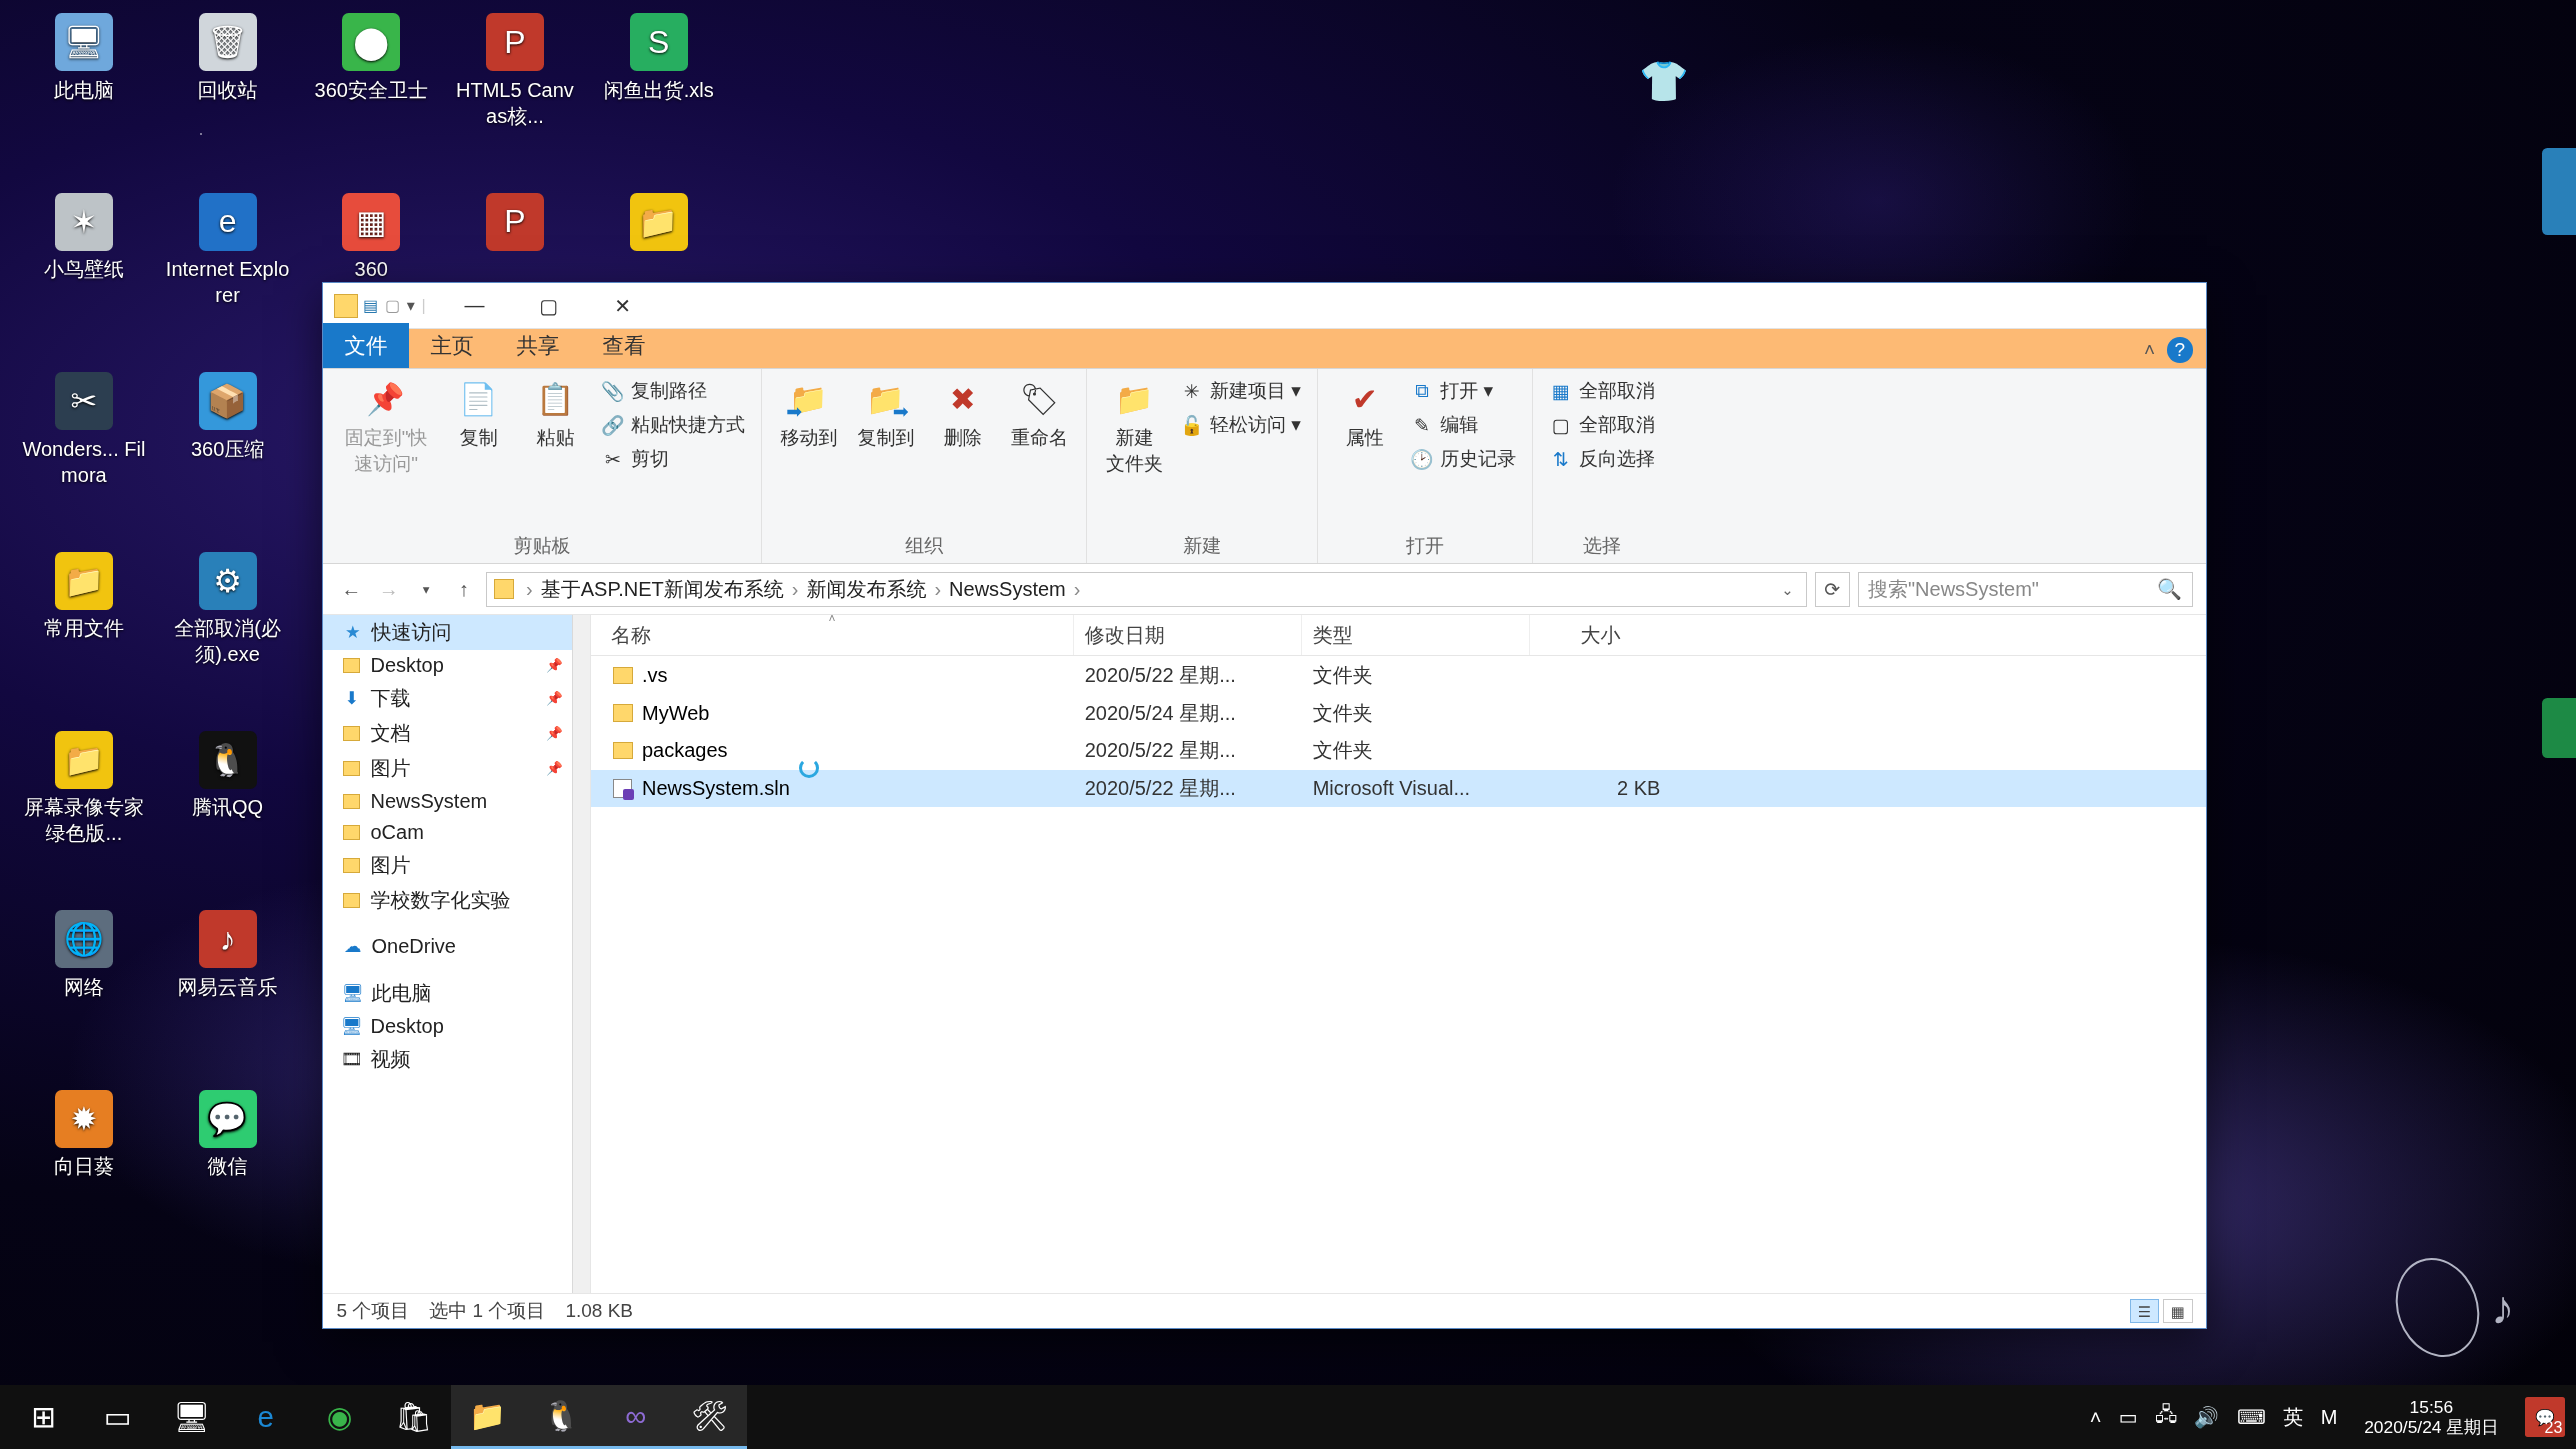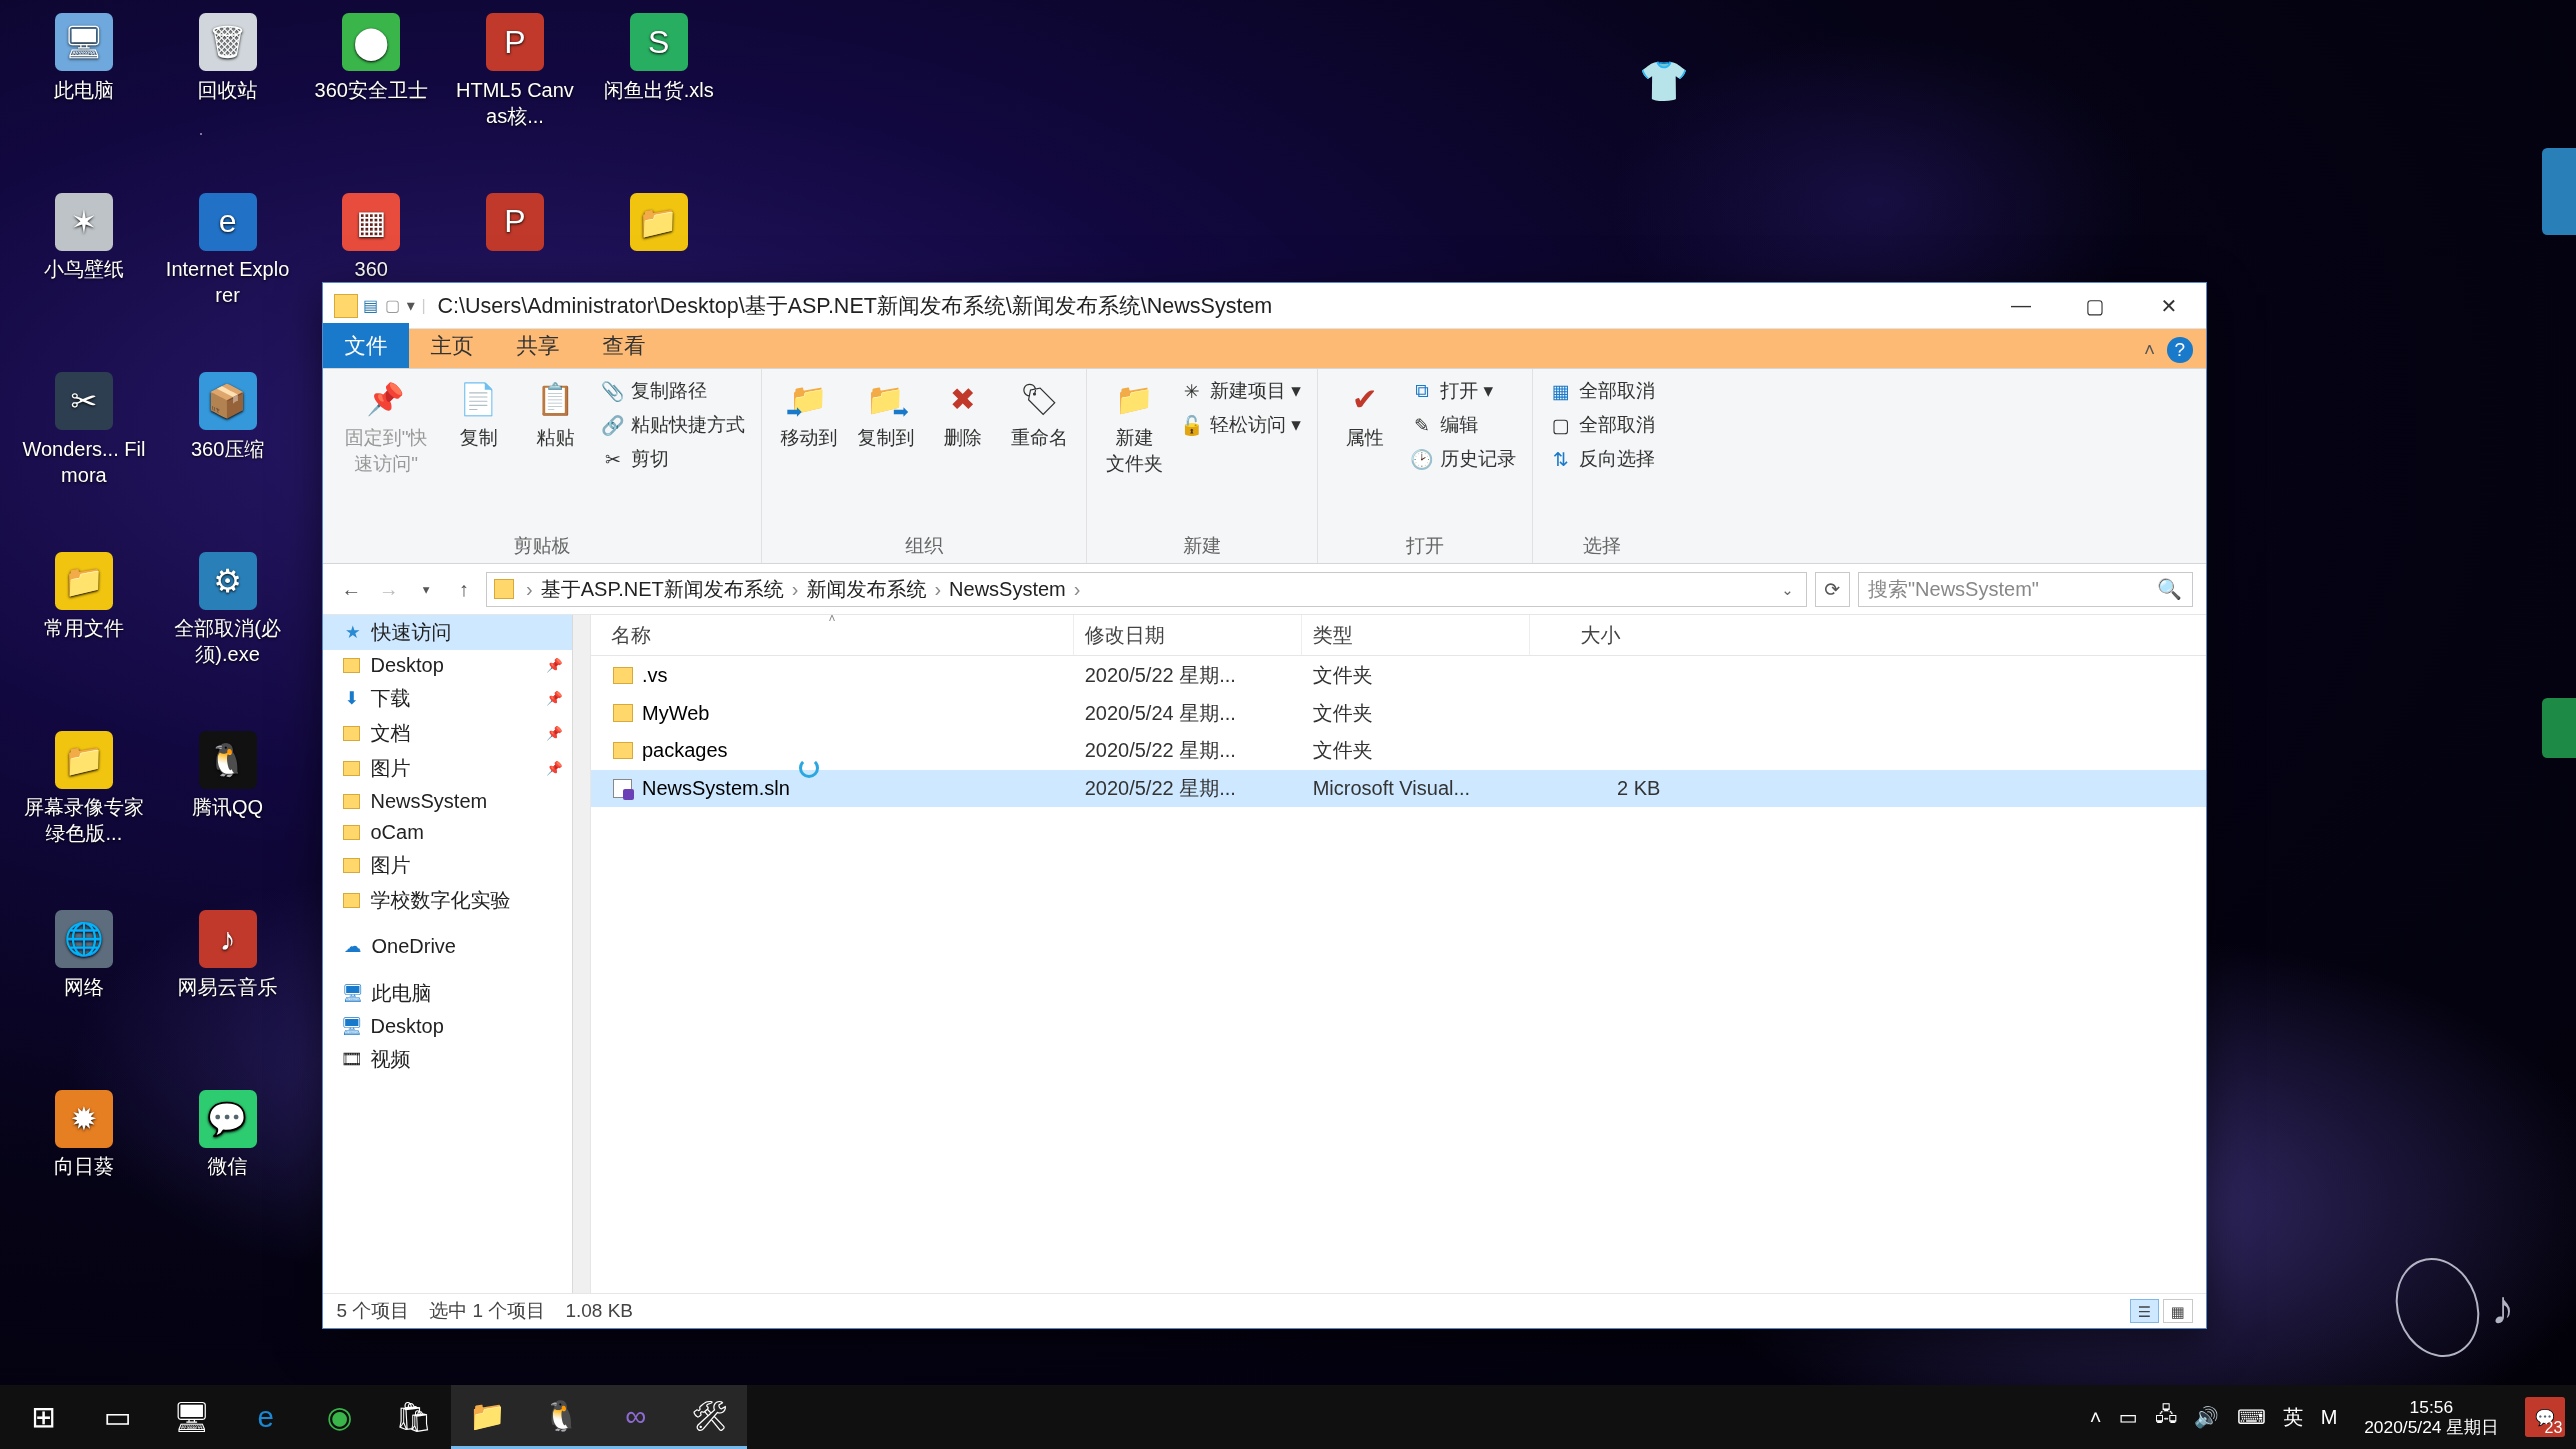--- a/index.html
+++ b/index.html
@@ -258,21 +258,20 @@
 <div class="win">
 
   <div class="titlebar">
     <div class="fic"></div>
     <div class="qat">
       <span style="color:#2a7ab0">▤</span>
       <span style="color:#999">▢</span>
       <span>▾</span>
       <span style="color:#ccc">|</span>
     </div>
-    <div class="title">C:\Users\Administrator\Desktop\基于ASP.NET新闻发布系统\新闻发布系统\NewsSystem</div>
     <div class="ctrls">
       <div>—</div>
       <div>▢</div>
       <div class="close">✕</div>
     </div>
   </div>
 
   <div class="rtabs">
     <div class="rtab active">文件</div>
     <div class="rtab">主页</div>

